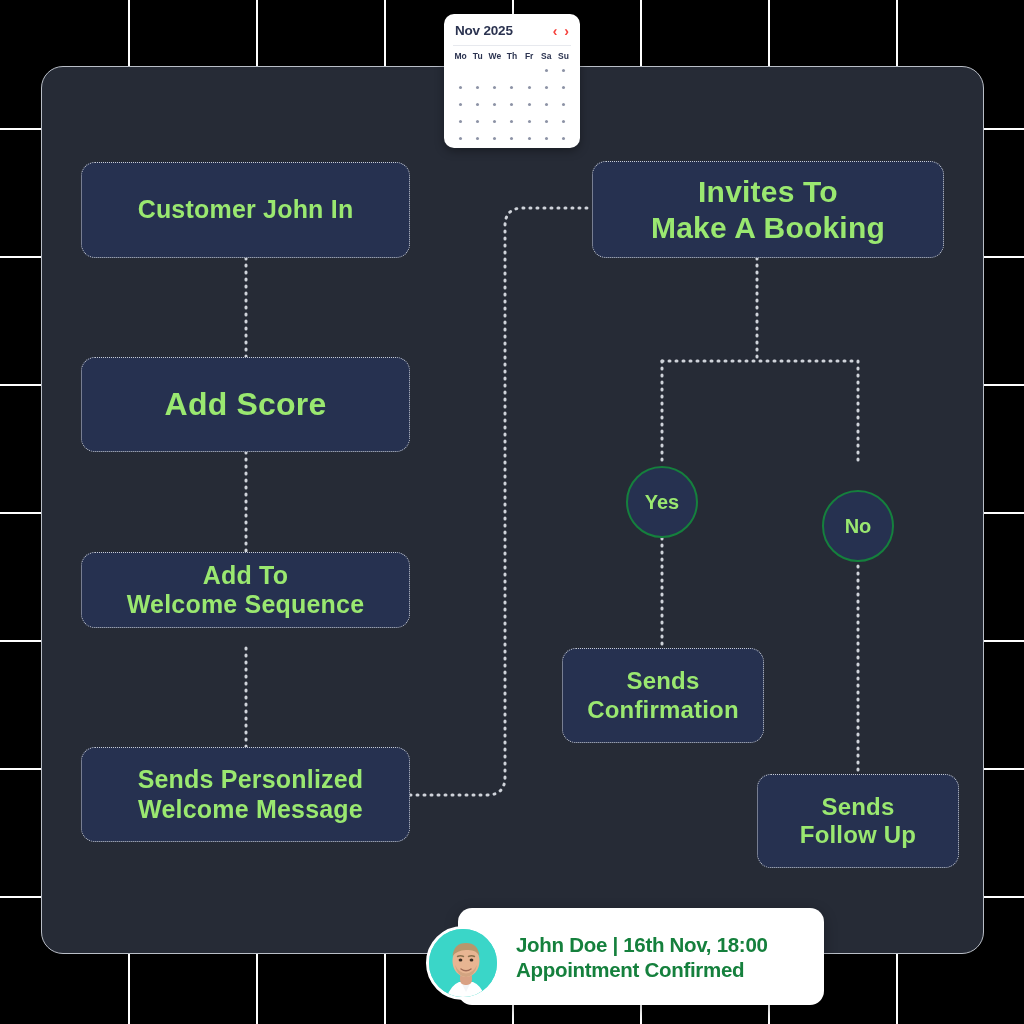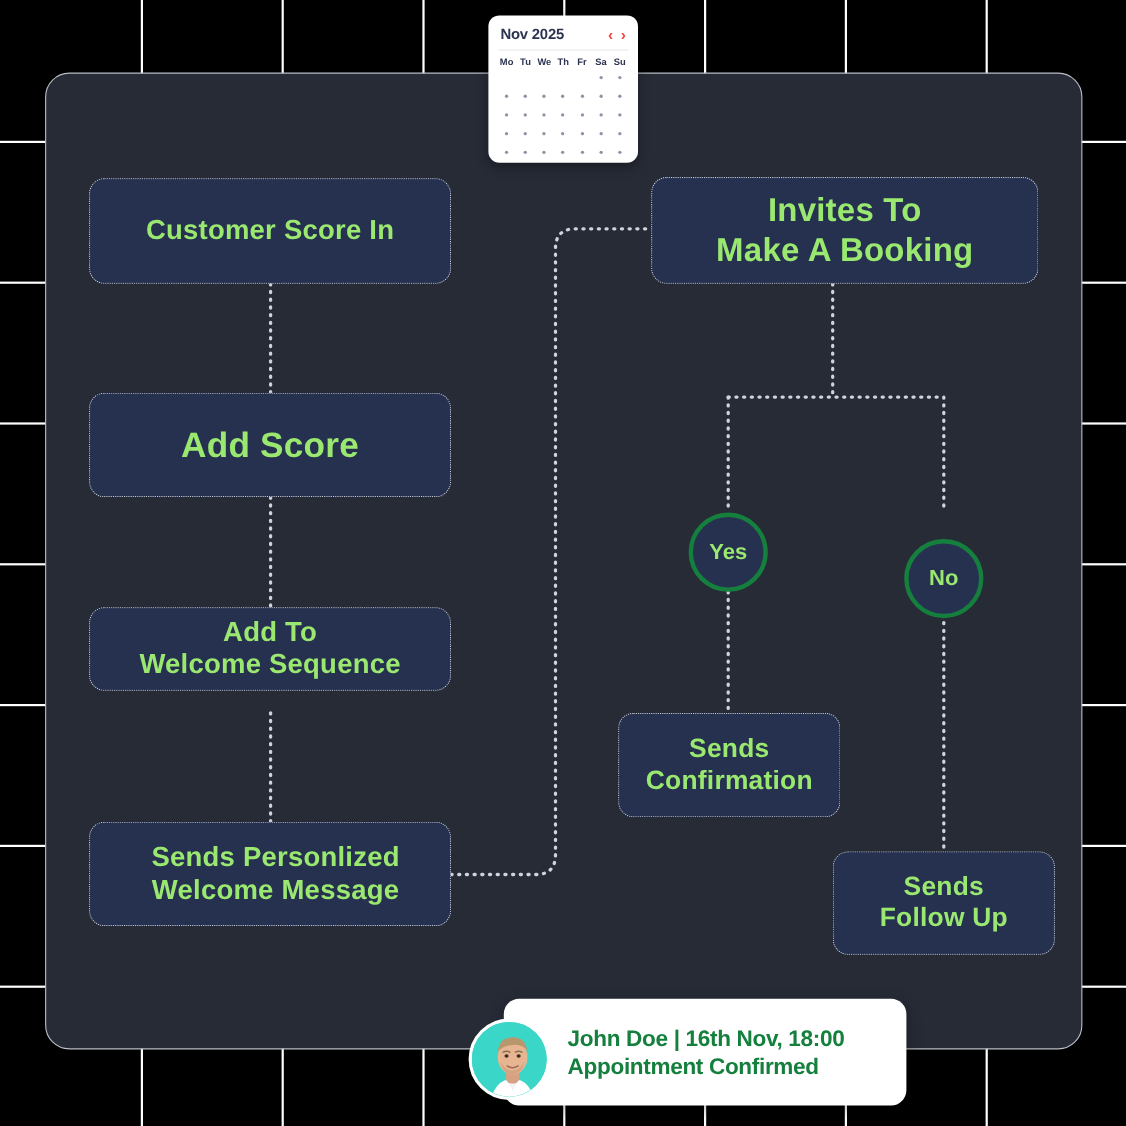--- a/index.html
+++ b/index.html
@@ -48,21 +48,21 @@
   .n-personal    { left: 81px;  top: 747px; width: 329px; height: 95px;  font-size: 25px; padding-left: 10px; }
   .n-invites     { left: 592px; top: 161px; width: 352px; height: 97px;  font-size: 30px; }
   .n-confirm     { left: 562px; top: 648px; width: 202px; height: 95px;  font-size: 24px; }
   .n-followup    { left: 757px; top: 774px; width: 202px; height: 94px;  font-size: 24px; }
 
   .circle-node {
     position: absolute;
     width: 72px; height: 72px;
     border-radius: 50%;
     background: #263150;
-    border: 4px solid #15803d;
+    border: 2px solid #15803d;
     display: flex; align-items: center; justify-content: center;
     color: #9ae870; font-weight: 700; font-size: 20px;
     z-index: 5;
   }
   .c-yes { left: 626px; top: 466px; }
   .c-no  { left: 822px; top: 490px; }
   .rounded-path { position: absolute; z-index: 3; }
 
   
   .calendar {
@@ -155,21 +155,21 @@
     <path d="M662,361 L858,361" stroke="#cfd3da" stroke-width="3" fill="none" stroke-dasharray="1 6" stroke-linecap="round"></path>
     <path d="M662,361 L662,466" stroke="#cfd3da" stroke-width="3" fill="none" stroke-dasharray="1 6" stroke-linecap="round"></path>
     <path d="M858,361 L858,466" stroke="#cfd3da" stroke-width="3" fill="none" stroke-dasharray="1 6" stroke-linecap="round"></path>
 
     <path d="M662,538 L662,648" stroke="#cfd3da" stroke-width="3" fill="none" stroke-dasharray="1 6" stroke-linecap="round"></path>
 
     <path d="M858,538 L858,774" stroke="#cfd3da" stroke-width="3" fill="none" stroke-dasharray="1 6" stroke-linecap="round"></path>
   </svg>
 
   <div class="node n-opts">
-    <span class="ntext">Customer Score In</span>
+    <span class="ntext">Customer John In</span>
   </div>
   <div class="node n-score">
     <span class="ntext">Add Score</span>
   </div>
   <div class="node n-welcome">
     <span class="ntext">Add To
 Welcome Sequence</span>
   </div>
   <div class="node n-personal">
     <span class="ntext">Sends Personlized

